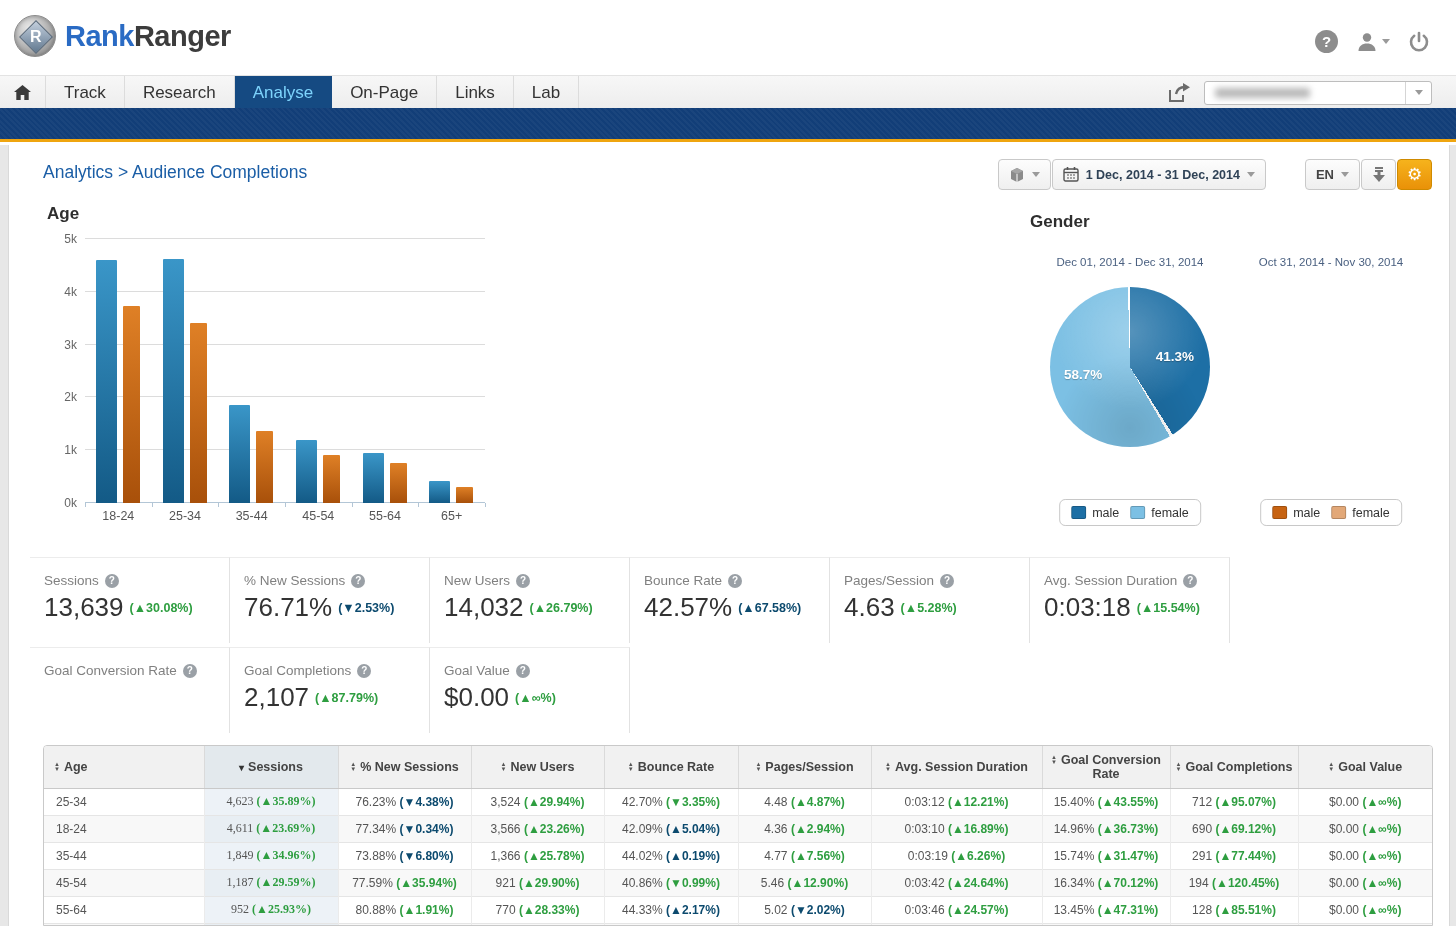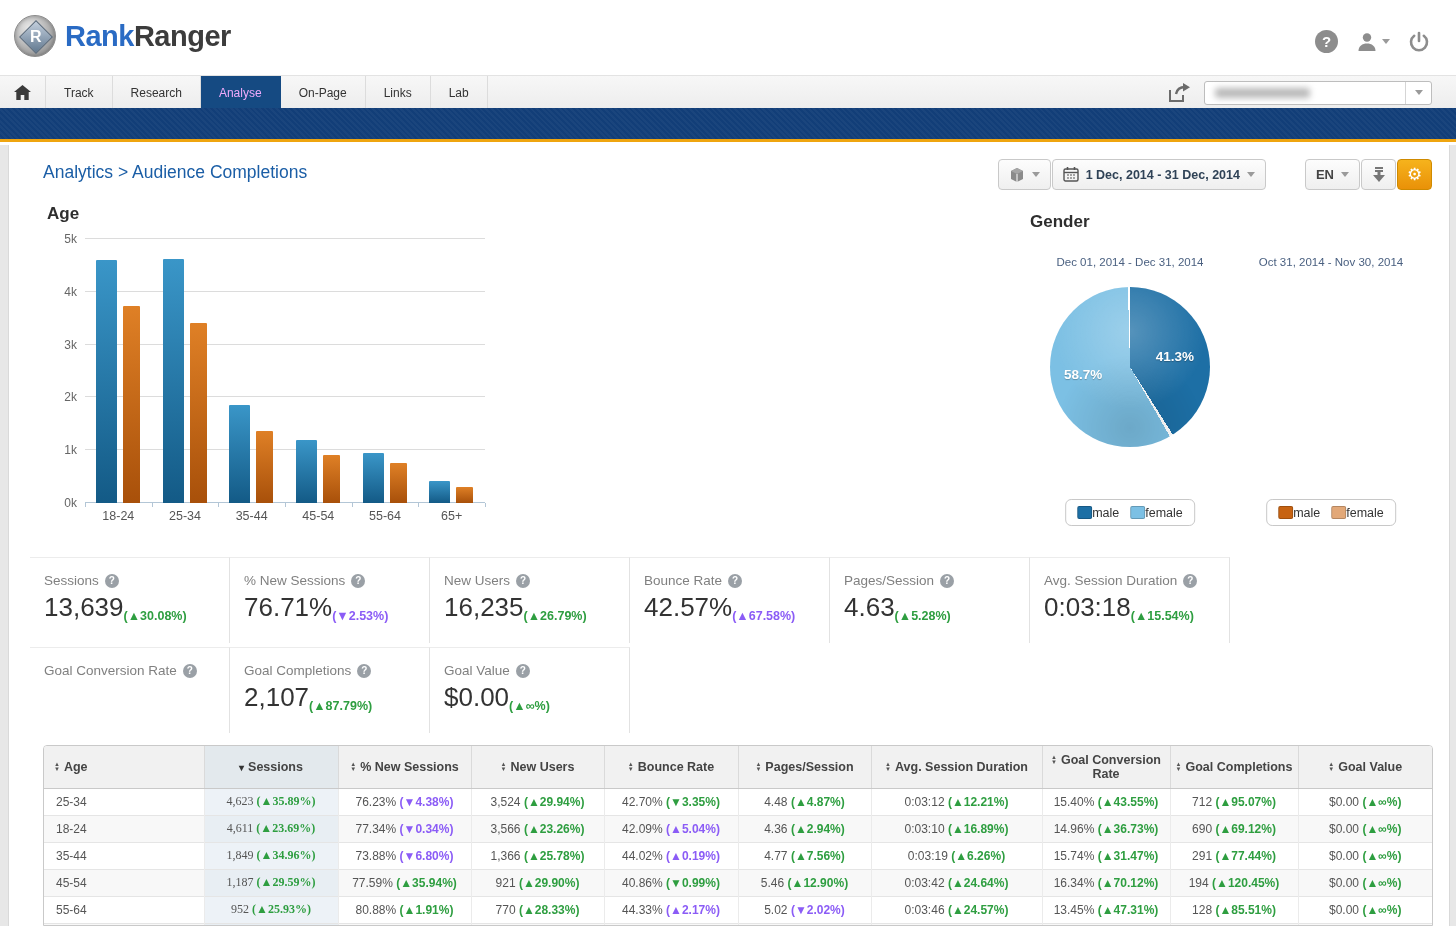--- a/index.html
+++ b/index.html
@@ -22,23 +22,23 @@
   .circle-q { width:23px; height:23px; border-radius:50%; background:#8d8d8d; color:#fff;
               font-weight:bold; font-size:15px; display:flex; align-items:center; justify-content:center; }
   .caret { width:0; height:0; border-left:4px solid transparent; border-right:4px solid transparent;
            border-top:5px solid #9a9a9a; display:inline-block; }
 
   
   .navbar { position:absolute; left:0; top:75px; width:1456px; height:33px;
             background:linear-gradient(#f7f7f7,#ededed); border-top:1px solid #e3e3e3; display:flex; }
   .tab-home { width:46px; height:33px; display:flex; align-items:center; justify-content:center;
               border-right:1px solid #dcdcdc; }
-  .tab { height:33px; display:flex; align-items:center; padding:0 18px; font-size:12px; color:#333;
+  .tab { height:33px; display:flex; align-items:center; padding:0 18px; font-size:17px; color:#333;
          border-right:1px solid #dcdcdc; cursor:pointer; }
-  .tab.active { background:#154a82; color:#f0abfc; border-right-color:#154a82; }
+  .tab.active { background:#154a82; color:#7dd3fc; border-right-color:#154a82; }
   .nav-right { position:absolute; right:24px; top:0; height:33px; display:flex; align-items:center; gap:14px; }
   .acct-select { width:228px; height:24px; background:#fff; border:1px solid #bdbdbd; border-radius:3px;
                  display:flex; align-items:center; position:relative; }
   .acct-blur { margin-left:10px; width:95px; height:10px; background:#b9b9b9; border-radius:3px; filter:blur(3px); }
   .acct-caretbox { position:absolute; right:0; top:0; width:26px; height:22px; border-left:1px solid #d5d5d5;
                  display:flex; align-items:center; justify-content:center; }
 
   
   .navy { position:absolute; left:0; top:108px; width:1456px; height:34px; background:#123e78;
           background-image:repeating-linear-gradient(45deg, rgba(255,255,255,.035) 0 2px, rgba(0,0,0,0) 2px 4px);
@@ -83,34 +83,34 @@
       background:radial-gradient(circle at 50% 28%, rgba(255,255,255,.25), rgba(255,255,255,0) 55%),
                  radial-gradient(circle at 50% 88%, rgba(0,0,0,.12), rgba(0,0,0,0) 45%); }
   .pie .plabel { position:absolute; color:#fff; font-weight:bold; font-size:13.5px; z-index:2;
                  text-shadow:0 1px 1px rgba(0,0,0,.25); }
   .plabel.male { right:16px; top:62px; }
   .plabel.female { left:14px; top:80px; }
   .legend { position:absolute; top:354px; transform:translateX(-50%); height:27px; border:1px solid #c8c8c8;
             border-radius:6px; display:flex; align-items:center; gap:11px; padding:0 11px;
             font-size:12.5px; color:#333; background:#fff; }
   .sw { width:15px; height:13px; border-radius:2px; border:1px solid rgba(0,0,0,.2); display:inline-block; }
-  .litem { display:flex; align-items:center; }
+  .litem { display:flex; align-items:center; gap:6px; }
 
   
   .mrow { position:absolute; left:30px; display:flex; }
   .metric { width:200px; height:86px; border-right:1px solid #e2e2e2; border-top:1px solid #ececec;
             padding:15px 0 0 14px; }
   .mlabel { font-size:13.5px; color:#808080; display:flex; align-items:center; gap:6px; }
   .mhelp { width:14px; height:14px; border-radius:50%; background:#9aa0a6; color:#fff; font-size:10px;
            font-weight:bold; display:inline-flex; align-items:center; justify-content:center; }
-  .mval { margin-top:4px; display:flex; align-items:flex-end; }
+  .mval { margin-top:4px; display:flex; align-items:center; gap:6px; }
   .mval .num { font-size:26px; color:#333; }
   .chg { font-weight:bold; }
   .mval .chg { font-size:12.5px; }
-  .g { color:#2e9e40; } .r { color:#8b5cf6; }
+  .g { color:#2e9e40; } .r { color:#0c4a6e; }
 
   
   .tblwrap { position:absolute; left:43px; top:600px; width:1390px; height:181px; overflow:hidden;
              border:1px solid #c9c9c9; border-radius:4px 4px 0 0; }
   table { border-collapse:collapse; table-layout:fixed; width:1388px; }
   th { height:42px; background:#f1f1f1; border-bottom:1px solid #c9c9c9; border-left:1px solid #dadada;
        font-size:12.5px; color:#444; font-weight:bold; vertical-align:middle; padding:0 4px; }
   th:first-child { border-left:none; text-align:left; padding-left:10px; }
   th.hl { background:#e3e9ed; }
   td { height:27px; border-top:1px solid #e5e5e5; border-left:1px solid #ebebeb; text-align:center;
@@ -335,21 +335,21 @@
           <span class="num">76.71%</span>
           <span class="chg r">(▼2.53%)</span>
         </div>
        </div>
       <div class="metric">
          <div class="mlabel">
           <span>New Users</span>
           <span class="mhelp">?</span>
         </div>
          <div class="mval">
-          <span class="num">16,235</span>
+          <span class="num">14,032</span>
           <span class="chg g">(▲26.79%)</span>
         </div>
        </div>
       <div class="metric">
          <div class="mlabel">
           <span>Bounce Rate</span>
           <span class="mhelp">?</span>
         </div>
          <div class="mval">
           <span class="num">42.57%</span>

